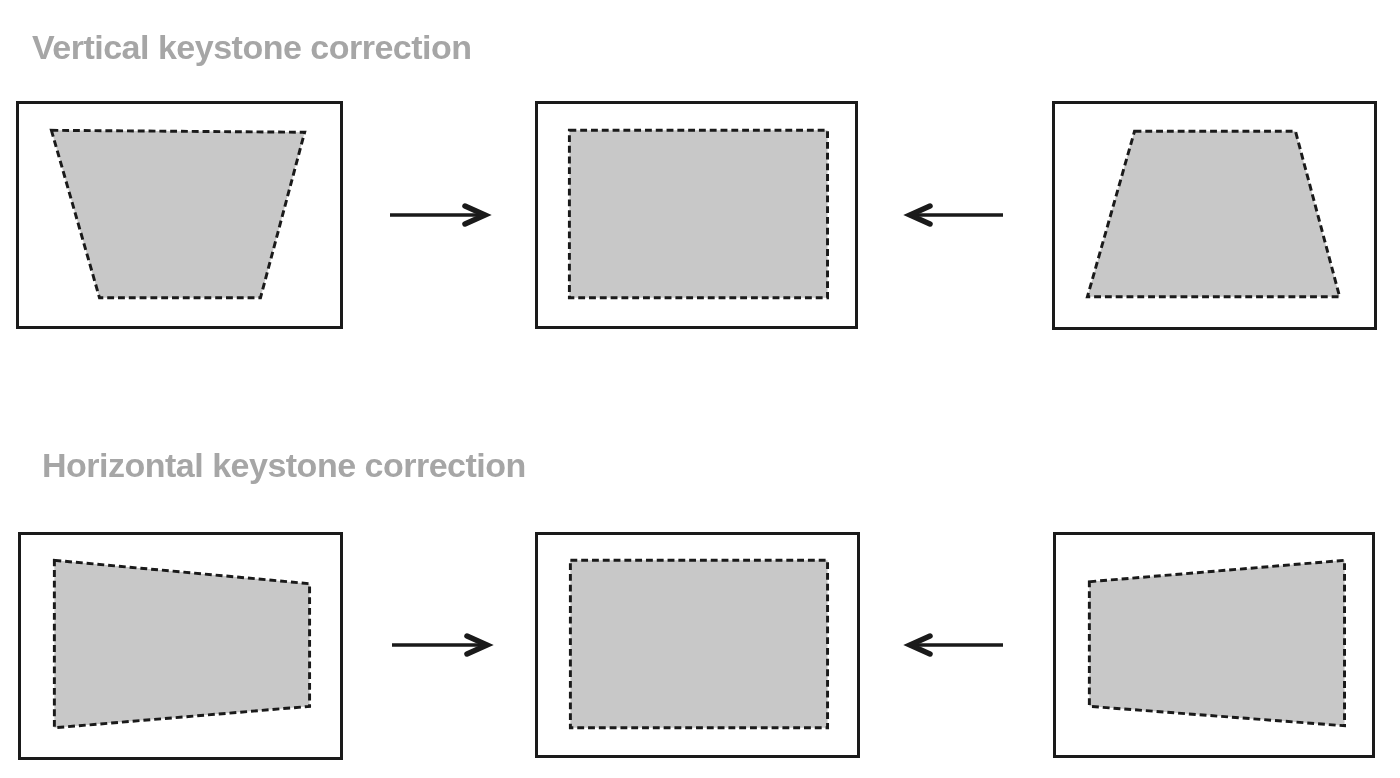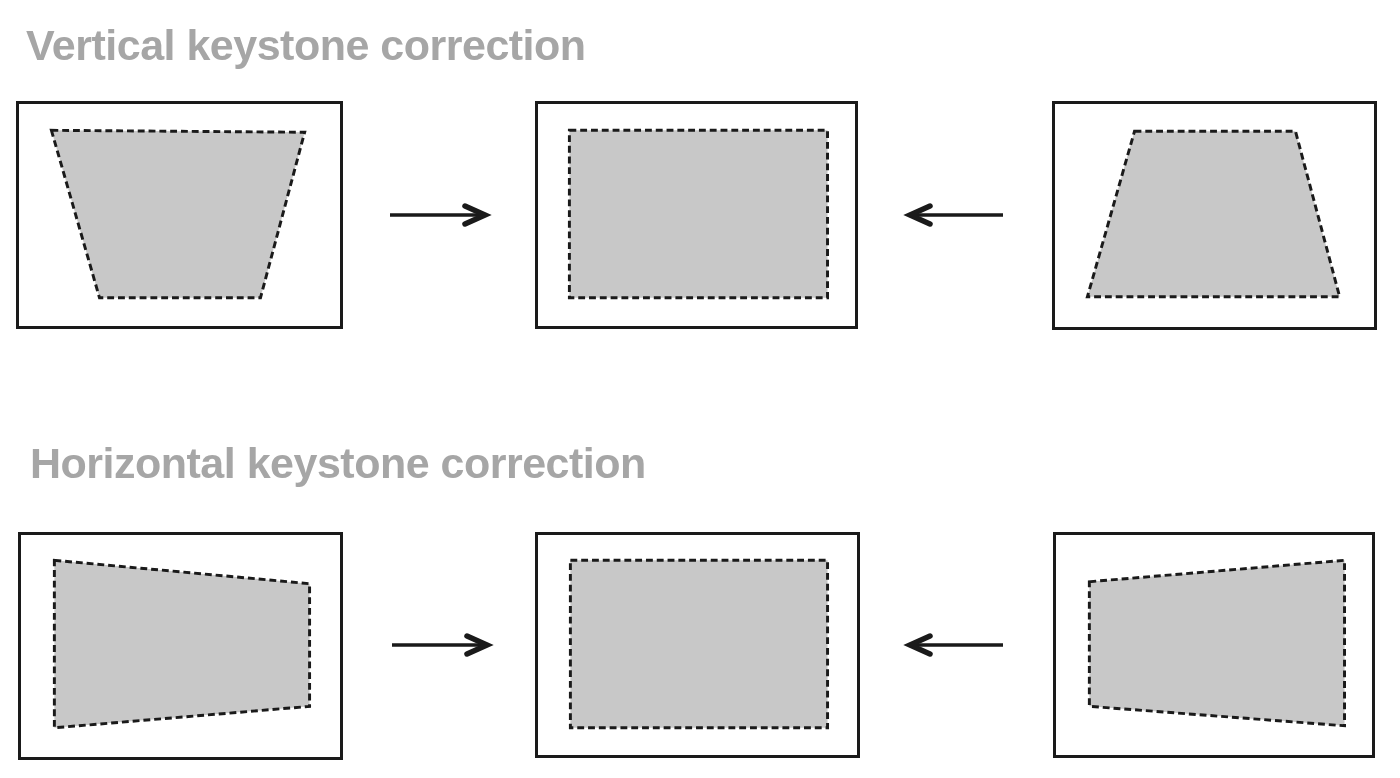--- a/index.html
+++ b/index.html
@@ -12,22 +12,22 @@
   .canvas{
     position:relative;
     width:1400px;
     height:778px;
     background:var(--background);
     font-family:"Liberation Sans", sans-serif;
     overflow:hidden;
   }
   .title{
     position:absolute;
-    margin:8px;
-    font-size:43px;
+    margin:14px;
+    font-size:34px;
     font-weight:bold;
     letter-spacing:-0.5px;
     line-height:1;
     color:var(--title);
     white-space:nowrap;
   }
   .panel{
     position:absolute;
     box-sizing:border-box;
     border:3px solid var(--line);
@@ -88,21 +88,21 @@
     </svg>
 
     <div class="panel" style="left:1052px;top:101px;width:325px;height:229px;">
       <svg class="shape" viewBox="0 0 325 229" preserveAspectRatio="none">
         <polygon points="81,28 245,28 290,198 33,198"></polygon>
       </svg>
     </div>
   </section>
 
   <section>
-    <h2 class="title" style="left:22px;top:434px;text-align:center;">Horizontal keystone correction</h2>
+    <h2 class="title" style="left:28px;top:434px;text-align:center;">Horizontal keystone correction</h2>
 
     <div class="panel" style="left:18px;top:532px;width:325px;height:228px;">
       <svg class="shape" viewBox="0 0 325 228" preserveAspectRatio="none">
         <polygon points="34,26 294,50 294,176 34,198"></polygon>
       </svg>
     </div>
 
     <svg class="arrow" style="left:390px;top:632px;" width="103" height="26">
       <line x1="2" y1="13" x2="94" y2="13"></line>
       <polyline points="77,4 97,13 77,22"></polyline>

